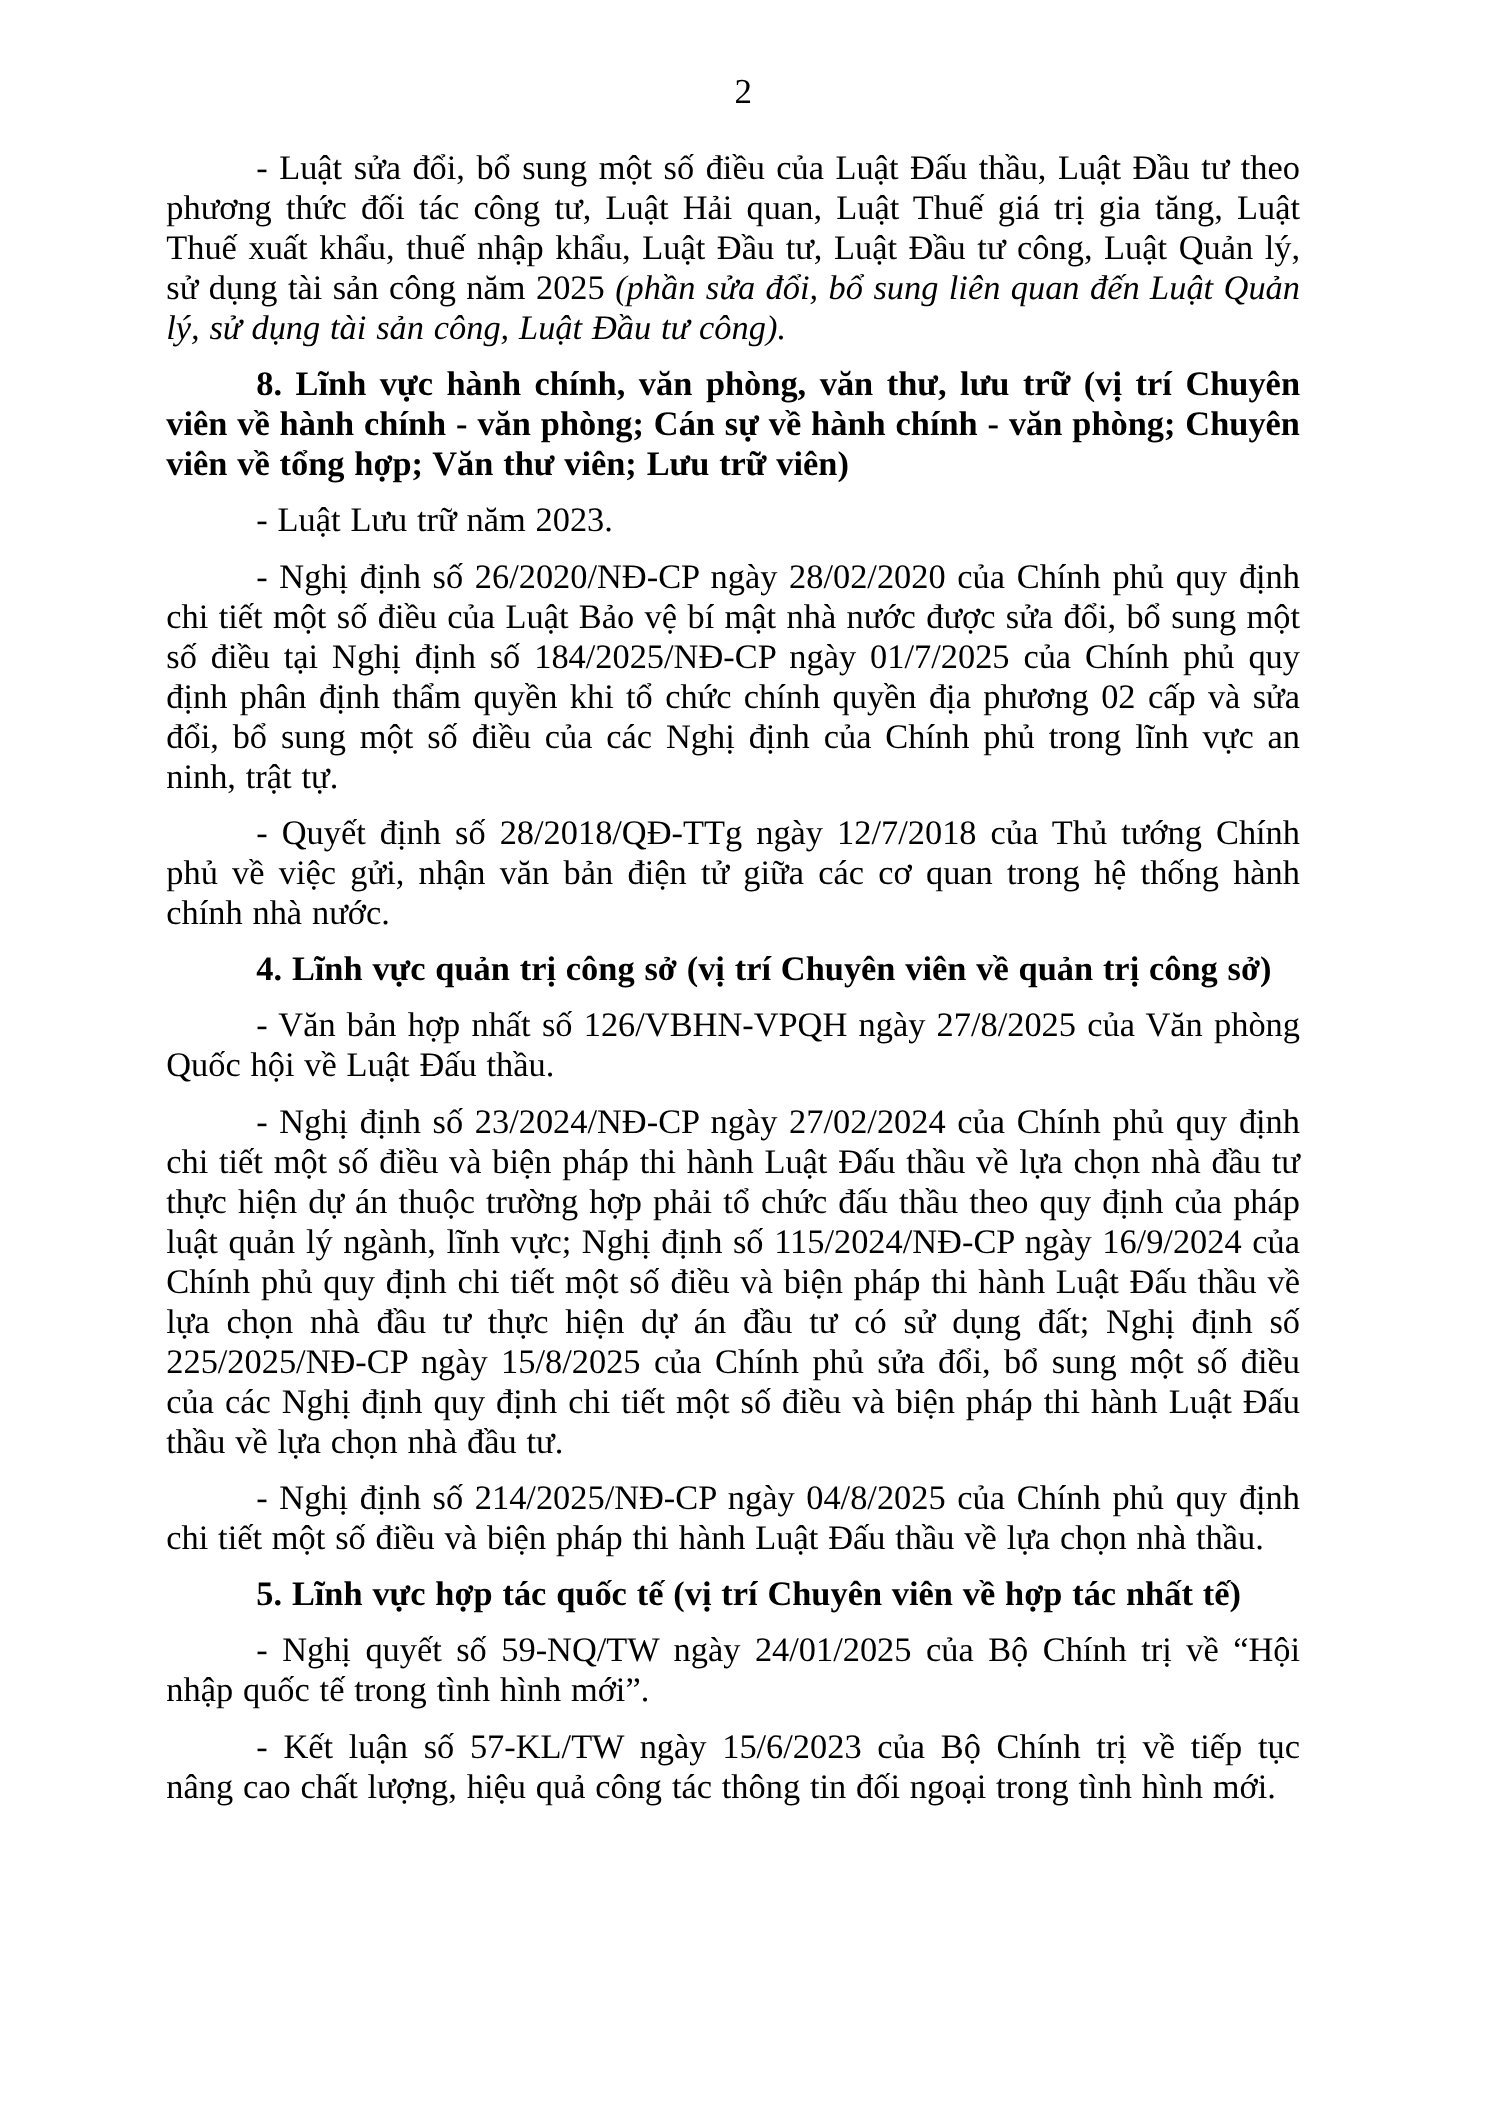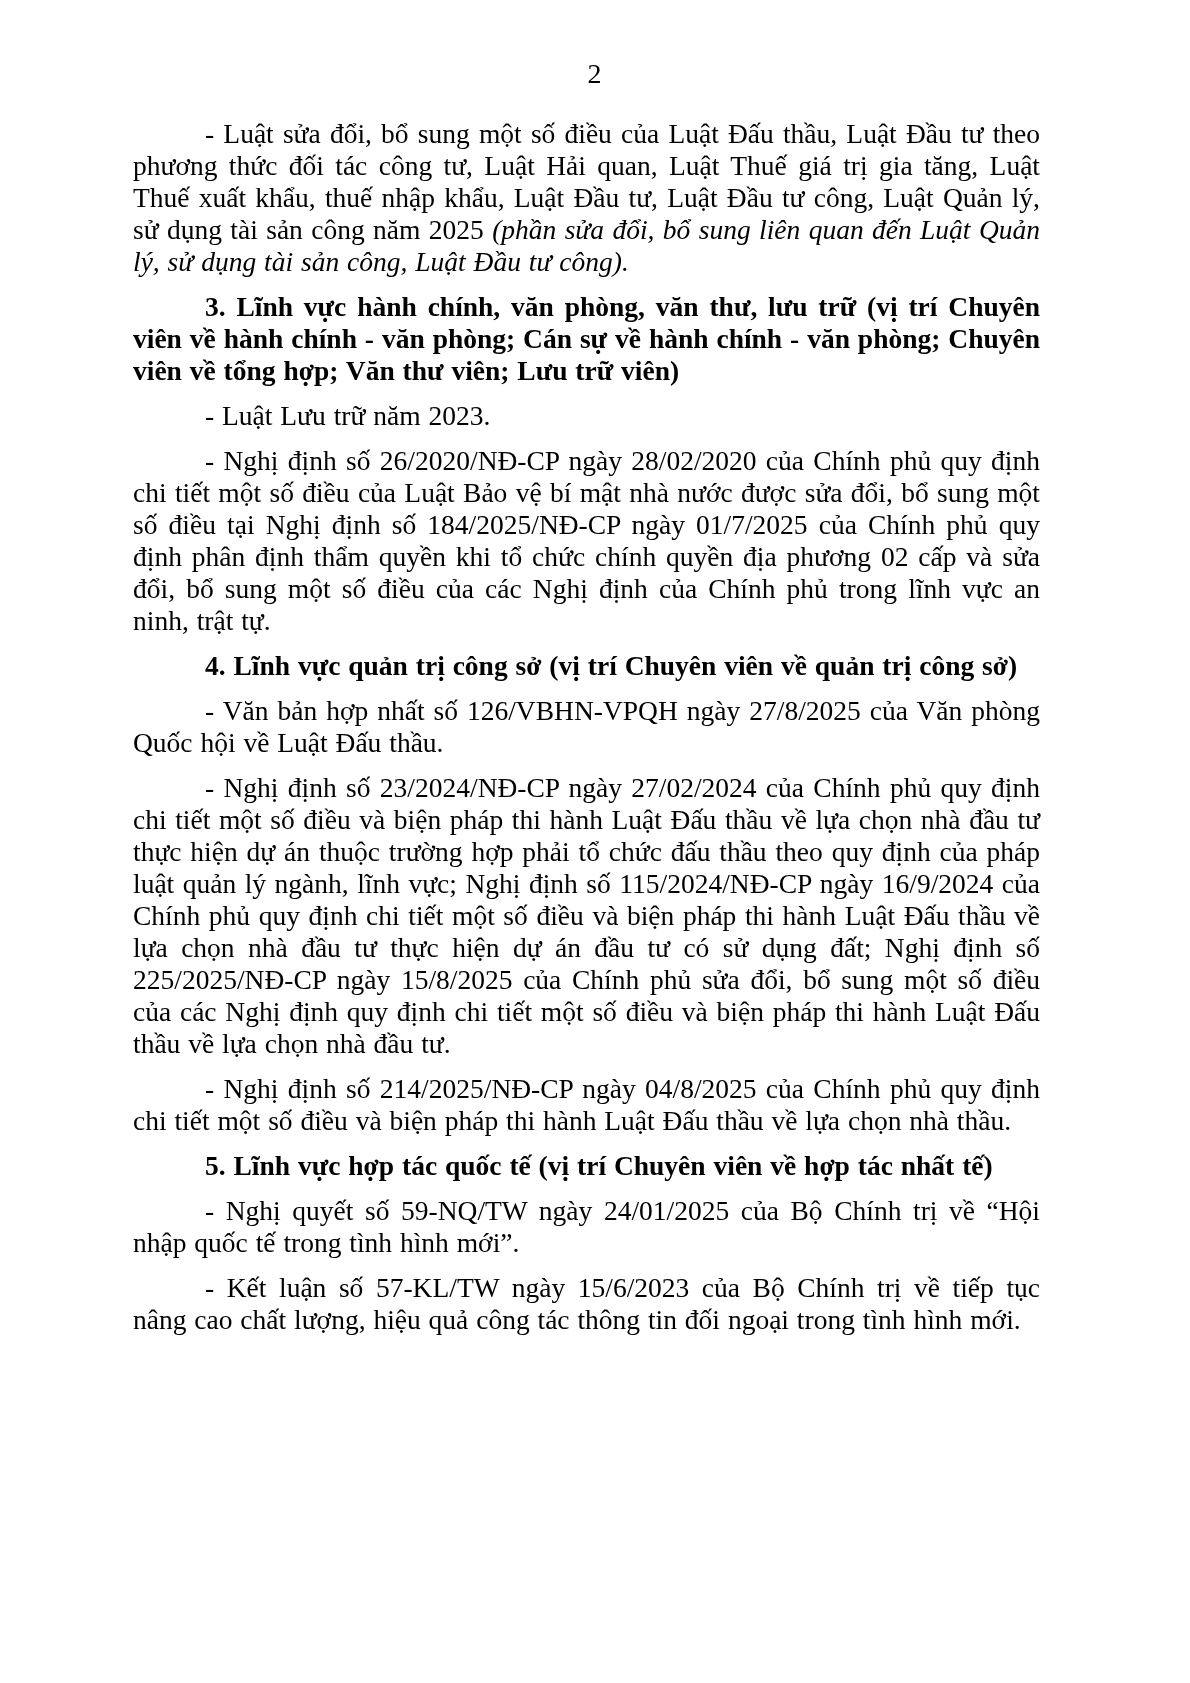--- a/index.html
+++ b/index.html
@@ -40,23 +40,24 @@
   .run-bold { font-weight: bold; font-style: normal; }
   .run-bold-italic { font-weight: bold; }
 </style>
 </head>
 <body>
 
 <div class="page">
   <div class="page-number">2</div>
   <div class="doc-body">
       <p class="para"><span class="run-normal">- Luật sửa đổi, bổ sung một số điều của Luật Đấu thầu, Luật Đầu tư theo phương thức đối tác công tư, Luật Hải quan, Luật Thuế giá trị gia tăng, Luật Thuế xuất khẩu, thuế nhập khẩu, Luật Đầu tư, Luật Đầu tư công, Luật Quản lý, sử dụng tài sản công năm 2025 </span><span class="run-italic">(phần sửa đổi, bổ sung liên quan đến Luật Quản lý, sử dụng tài sản công, Luật Đầu tư công).</span></p>
-      <p class="para heading"><span class="run-bold">3. Lĩnh vực hành chính, văn phòng, văn thư, lưu trữ (</span><span class="run-bold-italic">vị trí Chuyên viên về hành chính - văn phòng; Cán sự về hành chính - văn phòng; Chuyên viên về tổng hợp; Văn thư viên; Lưu trữ viên</span><span class="run-bold">)</span></p>
+      <p class="para heading"><span class="run-bold">8. Lĩnh vực hành chính, văn phòng, văn thư, lưu trữ (</span><span class="run-bold-italic">vị trí Chuyên viên về hành chính - văn phòng; Cán sự về hành chính - văn phòng; Chuyên viên về tổng hợp; Văn thư viên; Lưu trữ viên</span><span class="run-bold">)</span></p>
       <p class="para"><span class="run-normal">- Luật Lưu trữ năm 2023.</span></p>
       <p class="para"><span class="run-normal">- Nghị định số 26/2020/NĐ-CP ngày 28/02/2020 của Chính phủ quy định chi tiết một số điều của Luật Bảo vệ bí mật nhà nước được sửa đổi, bổ sung một số điều tại Nghị định số 184/2025/NĐ-CP ngày 01/7/2025 của Chính phủ quy định phân định thẩm quyền khi tổ chức chính quyền địa phương 02 cấp và sửa đổi, bổ sung một số điều của các Nghị định của Chính phủ trong lĩnh vực an ninh, trật tự.</span></p>
+      <p class="para"><span class="run-normal">- Quyết định số 28/2018/QĐ-TTg ngày 12/7/2018 của Thủ tướng Chính phủ về việc gửi, nhận văn bản điện tử giữa các cơ quan trong hệ thống hành chính nhà nước.</span></p>
       <p class="para heading"><span class="run-bold">4. Lĩnh vực quản trị công sở (</span><span class="run-bold-italic">vị trí Chuyên viên về quản trị công sở</span><span class="run-bold">)</span></p>
       <p class="para"><span class="run-normal">- Văn bản hợp nhất số 126/VBHN-VPQH ngày 27/8/2025 của Văn phòng Quốc hội về Luật Đấu thầu.</span></p>
       <p class="para"><span class="run-normal">- Nghị định số 23/2024/NĐ-CP ngày 27/02/2024 của Chính phủ quy định chi tiết một số điều và biện pháp thi hành Luật Đấu thầu về lựa chọn nhà đầu tư thực hiện dự án thuộc trường hợp phải tổ chức đấu thầu theo quy định của pháp luật quản lý ngành, lĩnh vực; Nghị định số 115/2024/NĐ-CP ngày 16/9/2024 của Chính phủ quy định chi tiết một số điều và biện pháp thi hành Luật Đấu thầu về lựa chọn nhà đầu tư thực hiện dự án đầu tư có sử dụng đất; Nghị định số 225/2025/NĐ-CP ngày 15/8/2025 của Chính phủ sửa đổi, bổ sung một số điều của các Nghị định quy định chi tiết một số điều và biện pháp thi hành Luật Đấu thầu về lựa chọn nhà đầu tư.</span></p>
       <p class="para"><span class="run-normal">- Nghị định số 214/2025/NĐ-CP ngày 04/8/2025 của Chính phủ quy định chi tiết một số điều và biện pháp thi hành Luật Đấu thầu về lựa chọn nhà thầu.</span></p>
       <p class="para heading"><span class="run-bold">5. Lĩnh vực hợp tác quốc tế (</span><span class="run-bold-italic">vị trí Chuyên viên về hợp tác nhất tế</span><span class="run-bold">)</span></p>
       <p class="para"><span class="run-normal">- Nghị quyết số 59-NQ/TW ngày 24/01/2025 của Bộ Chính trị về “Hội nhập quốc tế trong tình hình mới”.</span></p>
       <p class="para"><span class="run-normal">- Kết luận số 57-KL/TW ngày 15/6/2023 của Bộ Chính trị về tiếp tục nâng cao chất lượng, hiệu quả công tác thông tin đối ngoại trong tình hình mới.</span></p>
     </div>
 </div>
 

